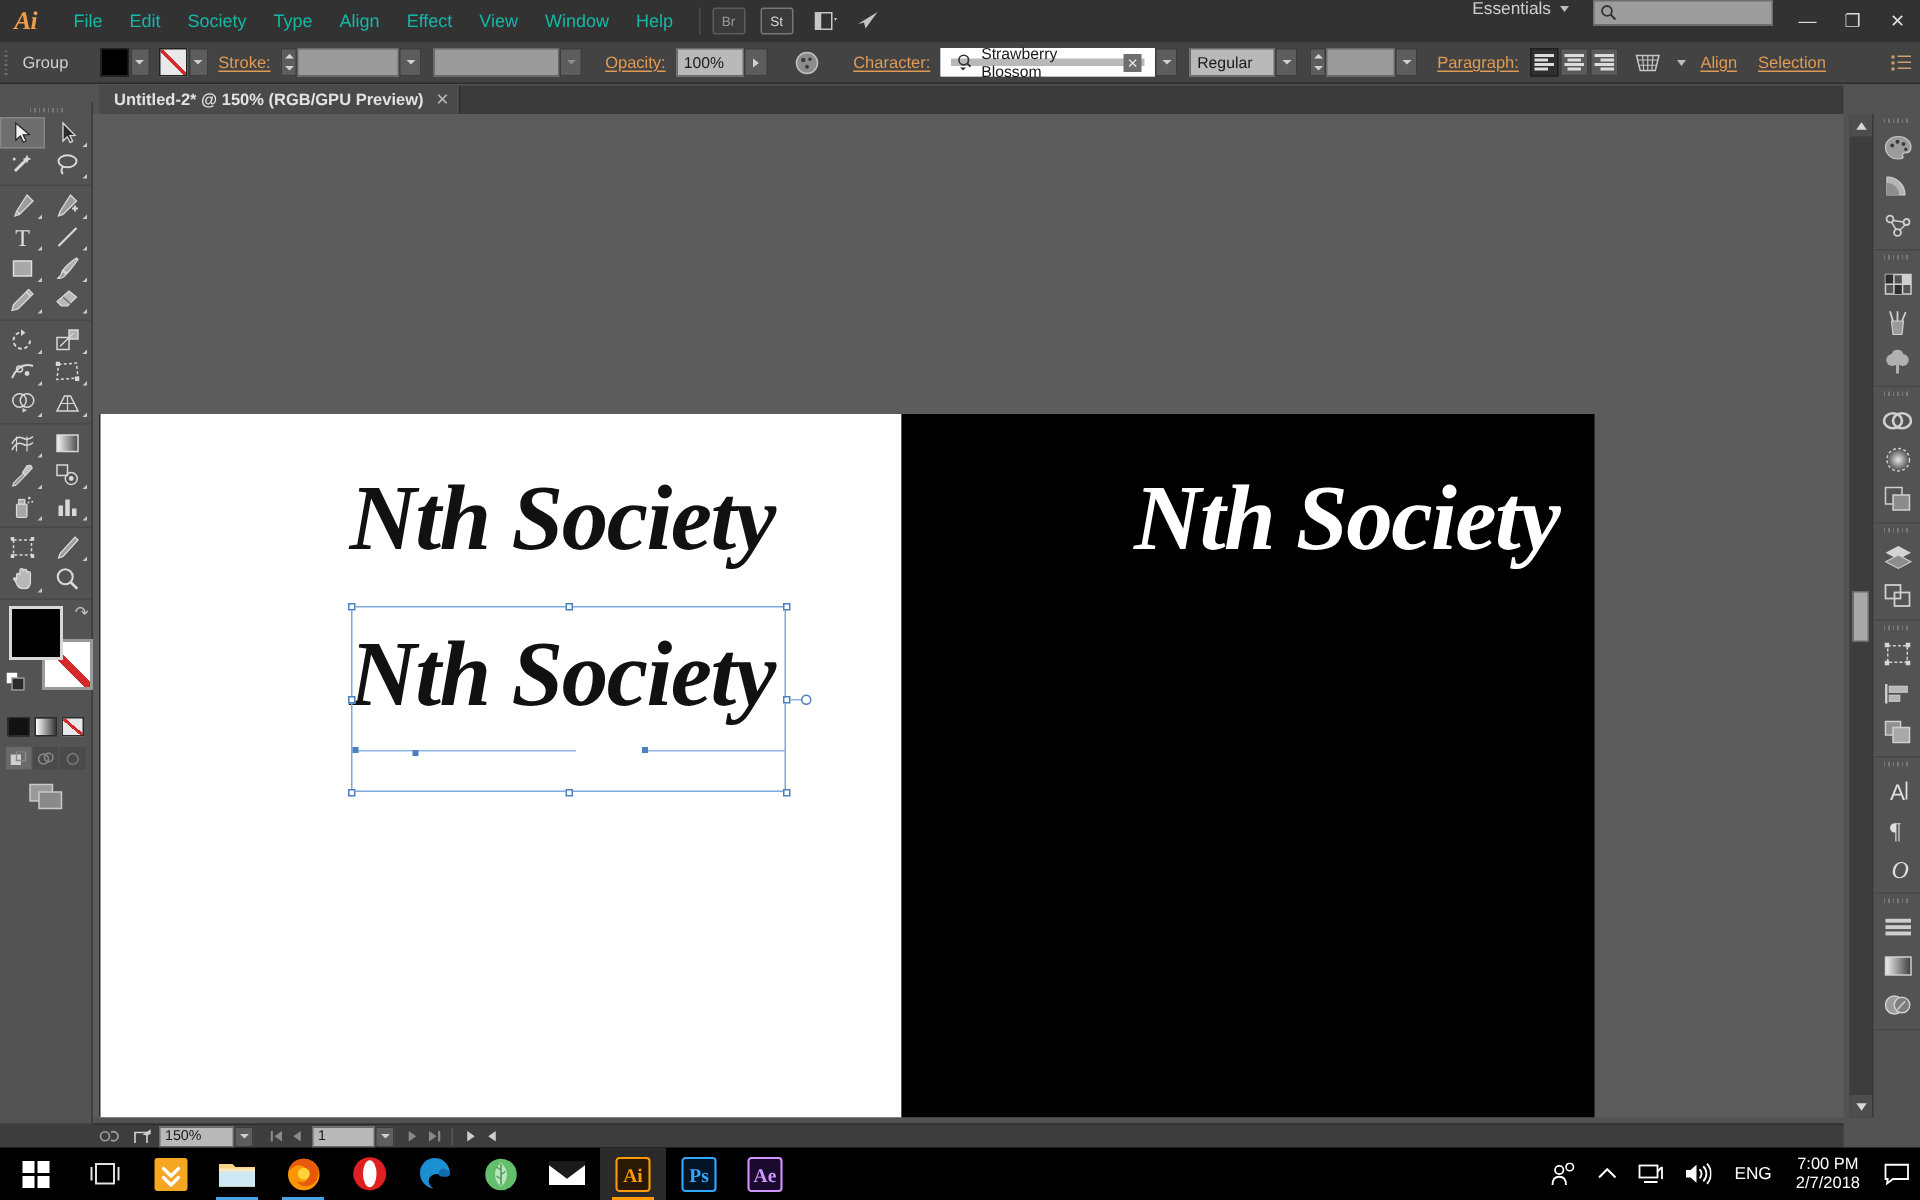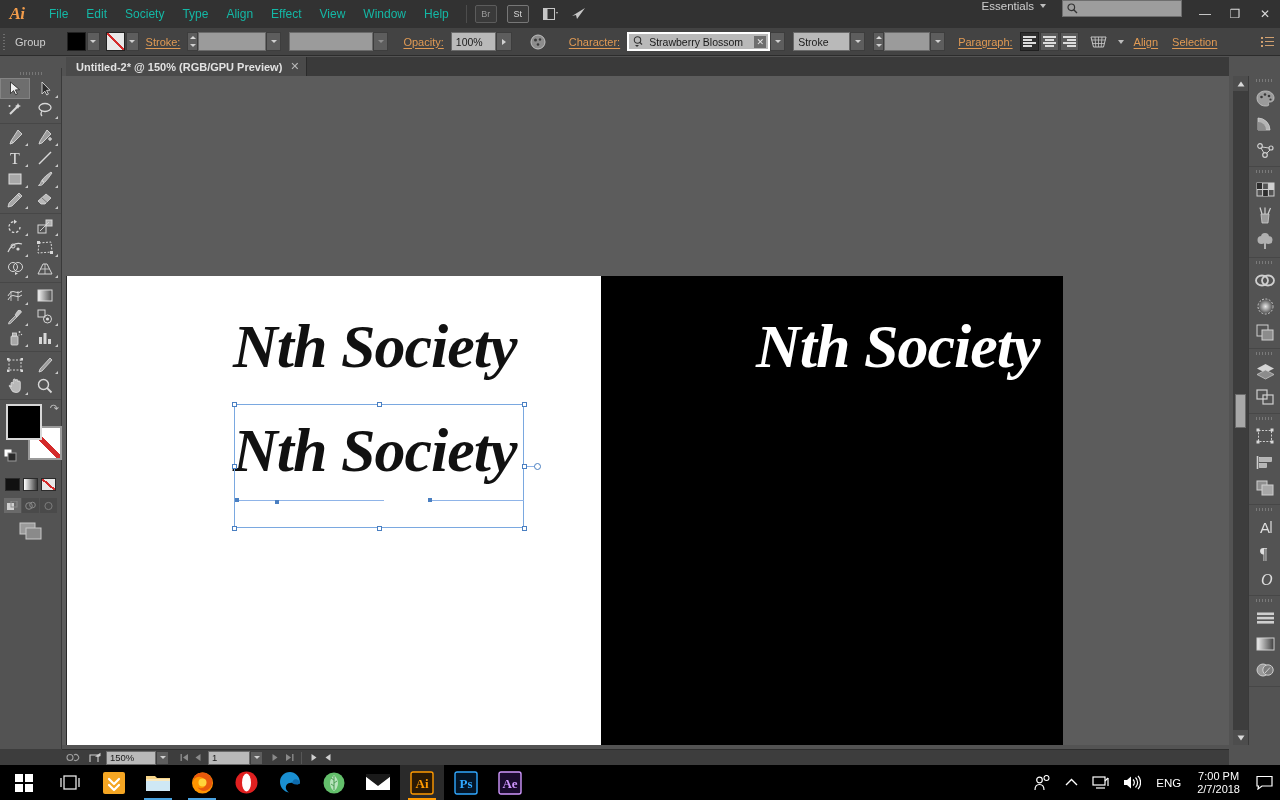--- a/index.html
+++ b/index.html
@@ -70,21 +70,21 @@
   .field {
     height: 19px; background: #b9b9b9; border: 1px solid #6a6a6a;
     display: flex; align-items: center; color: #1a1a1a; font-size: 10.5px; padding: 0 4px;
   }
   .field.dim { background: #9b9b9b; }
   .combo { display: flex; align-items: center; }
   .combo .drop { width: 15px; height: 19px; background: #5d5d5d; border: 1px solid #3d3d3d; display: flex; align-items: center; justify-content: center; }
   .opacity-arrow { width: 16px; height: 19px; background: #5d5d5d; border: 1px solid #3d3d3d; display: flex; align-items: center; justify-content: center; }
   .tri-r { width: 0; height: 0; border-top: 3.5px solid transparent; border-bottom: 3.5px solid transparent; border-left: 4.5px solid #d0d0d0; }
   .font-field {
-    height: 19px; background: #b9b9b9; border: 2px solid #ffffff;
+    height: 19px; background: #b9b9b9; border: 7px solid #ffffff;
     display: flex; align-items: center; gap: 4px; padding: 0 2px 0 4px; color: #1a1a1a; font-size: 10.5px;
   }
   .clearx { width: 12px; height: 12px; background: #6e6e6e; color: #e6e6e6; font-size: 9px; display: flex; align-items: center; justify-content: center; }
   .align-btns { display: flex; gap: 1px; }
   .align-btn { width: 19px; height: 19px; background: #5a5a5a; border: 1px solid #3d3d3d; display: flex; flex-direction: column; align-items: center; justify-content: center; gap: 1.5px; }
   .align-btn.active { background: #2f2f2f; border-color: #1f1f1f; }
   .al-line { height: 1.5px; background: #dcdcdc; }
   .panel-menu { margin-left: auto; margin-right: 6px; display: flex; flex-direction: column; gap: 2px; }
   .pm-row { display: flex; align-items: center; gap: 2px; }
   .pm-dot { width: 2px; height: 2px; background: #d0a070; }
@@ -323,21 +323,21 @@
           <path d="M2 9 l2 2 l2 -2" fill="#333"></path>
         </svg>
       <span style="flex:1">Strawberry Blossom</span>
       <span class="clearx">✕</span>
     </div>
     <div class="mini-drop" style="height:19px;width:15px">
         <span class="tri-s"></span>
       </div>
     <div style="width:8px"></div>
     <div class="combo">
-      <div class="field" style="width:57px">Stroke</div>
+      <div class="field" style="width:57px">Regular</div>
       <div class="drop">
           <span class="tri-s"></span>
         </div>
     </div>
     <div style="width:8px"></div>
     <div class="combo">
       <div class="stepper">
           <span class="tri-u"></span>
           <span class="tri-s"></span>
         </div>

